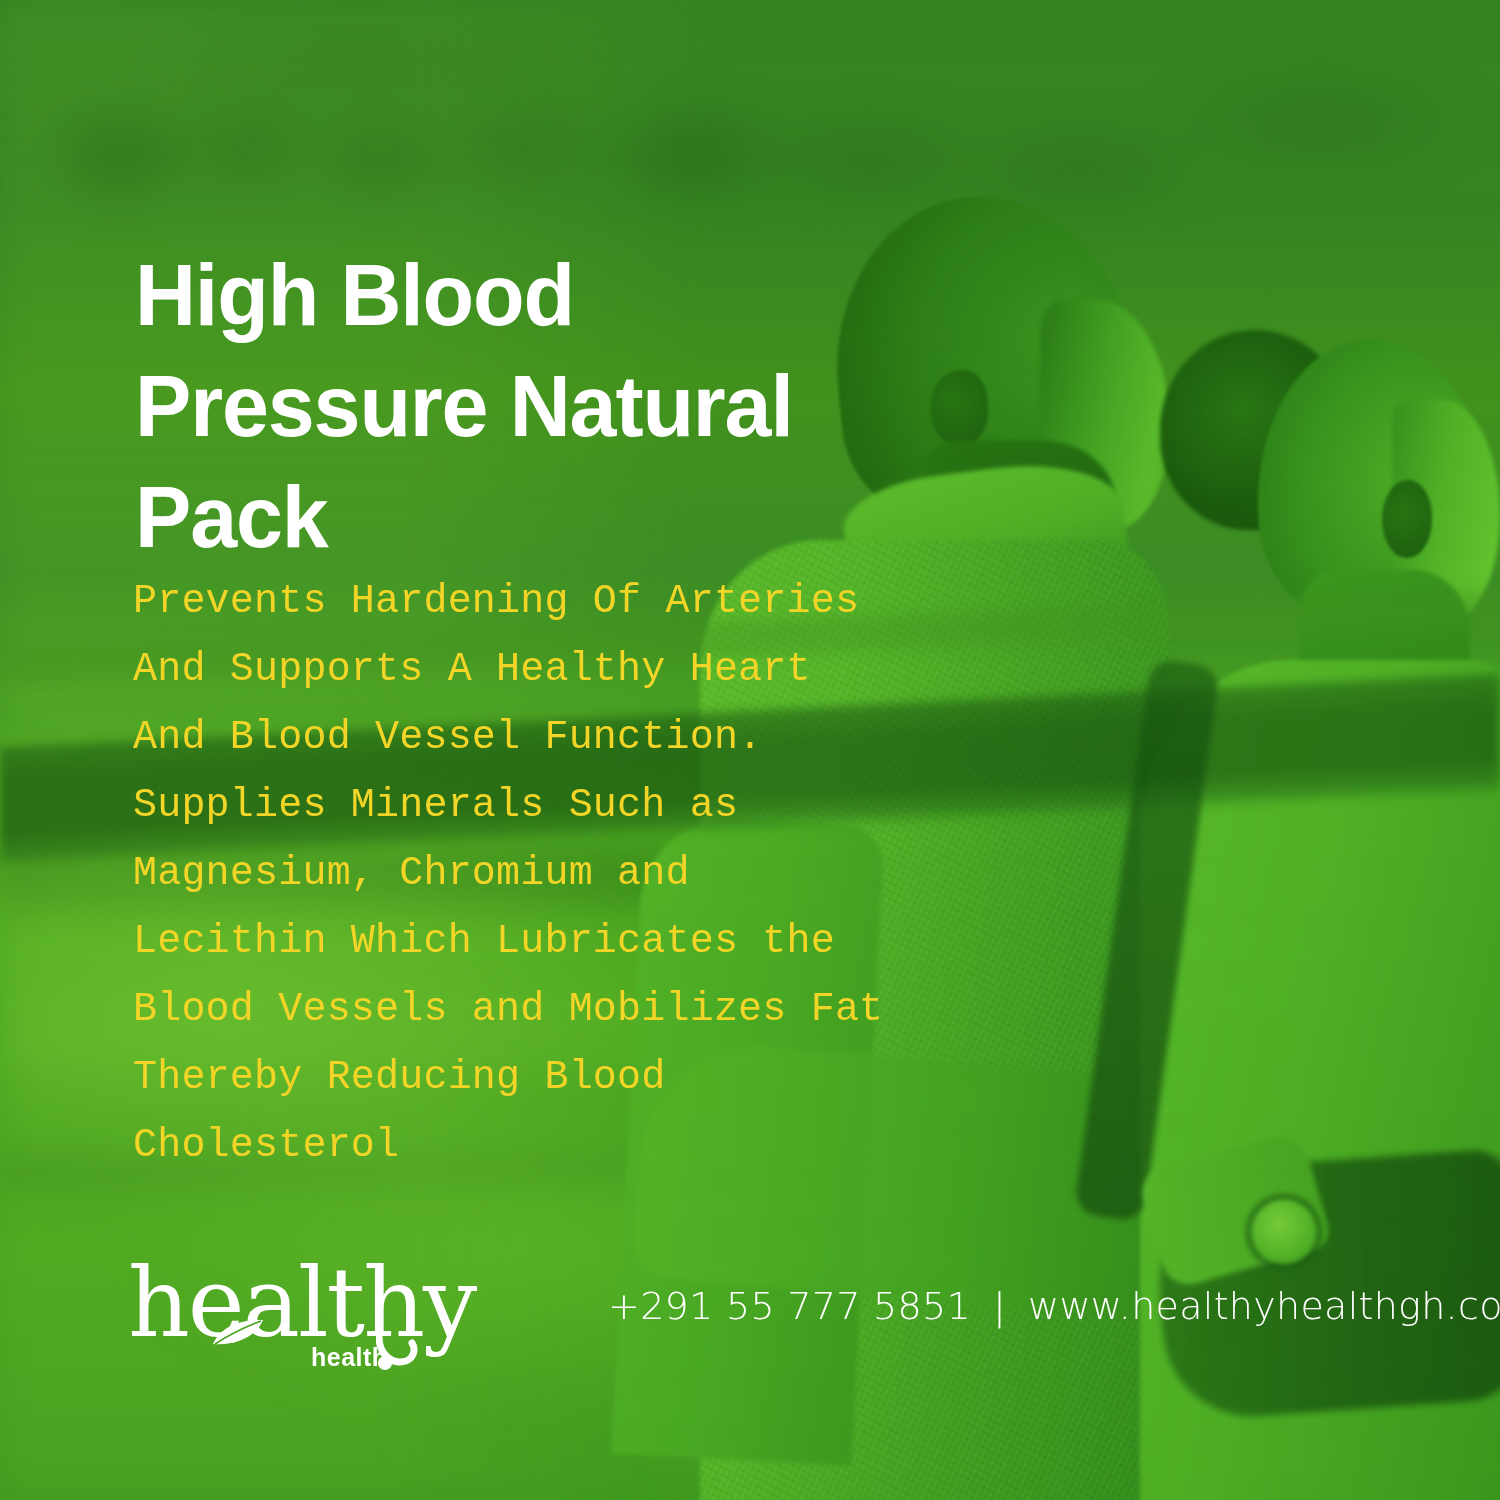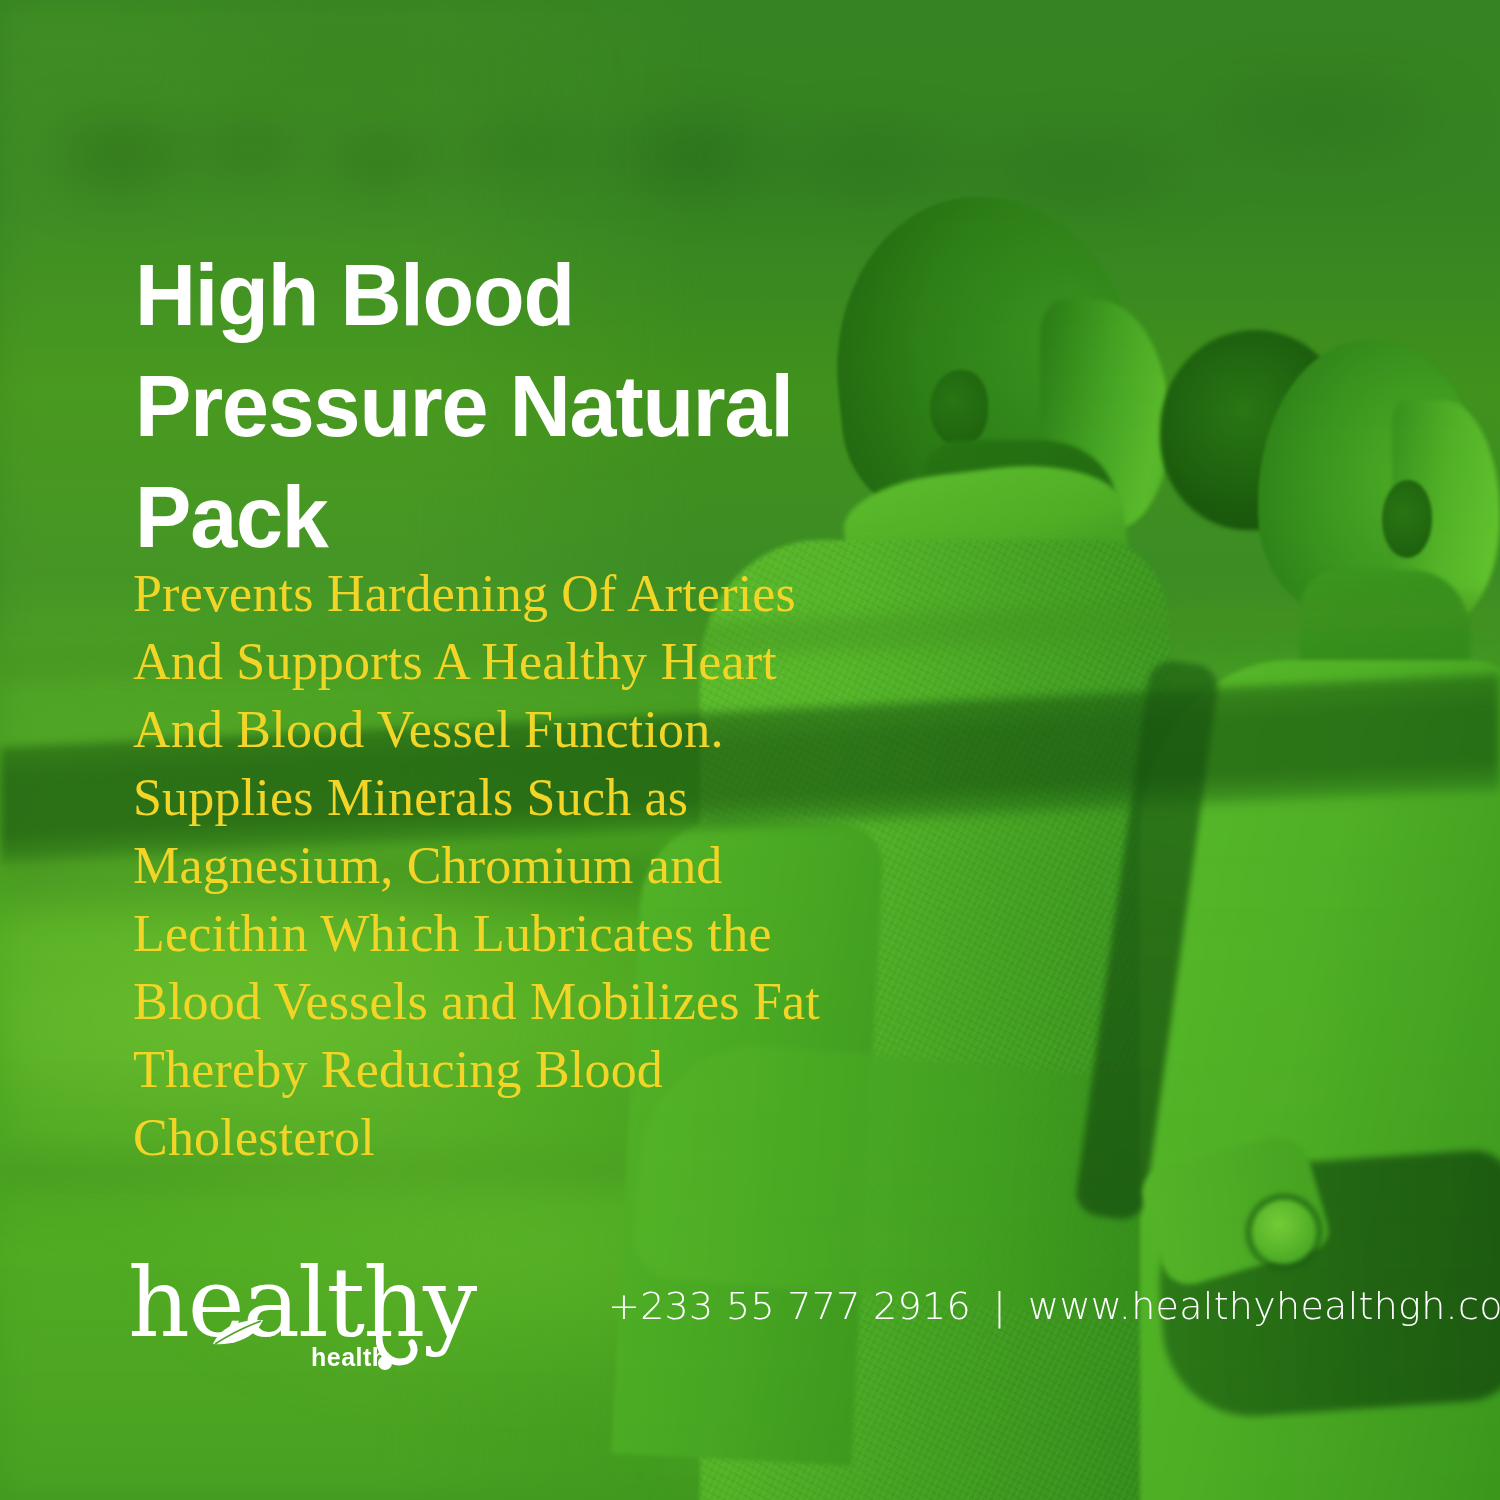--- a/index.html
+++ b/index.html
@@ -237,24 +237,24 @@
     font-weight:bold;
     font-size:88px;
     line-height:111px;
     letter-spacing:-1.2px;
     white-space:pre-line;
     transform:scaleX(.96);
     transform-origin:left top;
   }
 
   .bodycopy{
-    position:absolute;left:133px;top:508px;width:760px;
+    position:absolute;left:133px;top:528px;width:760px;
     color:#f3d527;
-    font-family:Liberation Serif, serif;
-    font-size:52px;
+    font-family:Liberation Mono, monospace;
+    font-size:40px;
     line-height:68px;
     letter-spacing:.2px;
     white-space:pre-line;
     font-weight:400;
   }
 
   
   .logo{position:absolute;left:128px;top:1255px;width:300px;height:130px;}
   .logo-word{
     position:absolute;left:0;top:0;
@@ -363,19 +363,19 @@
 
       <span class="logo-swash">
         <svg viewBox="0 0 42 42" width="42" height="42" aria-hidden="true">
           <path d="M3 4 C3 22 17 32 30 28 C38 25 40 16 36 10" stroke="#ffffff" stroke-width="7" fill="none" stroke-linecap="round"></path>
           <circle cx="9" cy="30" r="7" fill="#ffffff"></circle>
         </svg>
       </span>
     </div>
 
     <div class="contact">
-      <span>+233 55 777 2916</span>
+      <span>+291 55 777 5851</span>
       <span class="sep">|</span>
       <span>www.healthyhealthgh.com</span>
     </div>
 
   </div>
 </div>
 
 </body></html>

